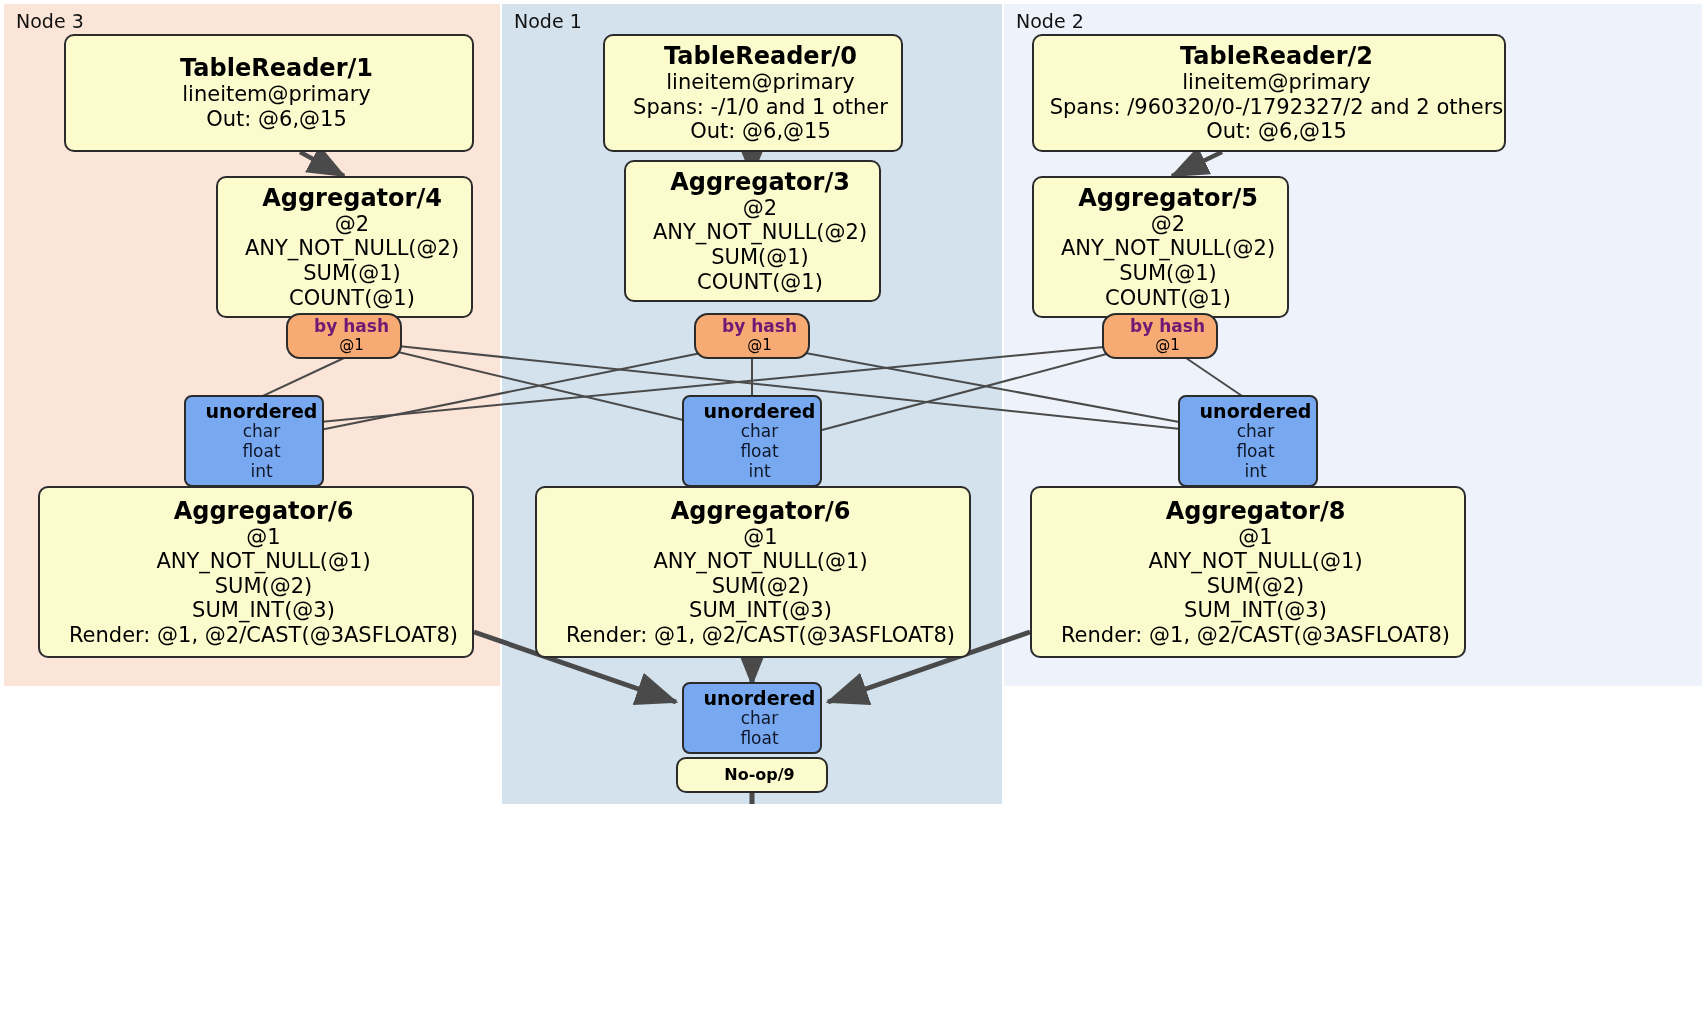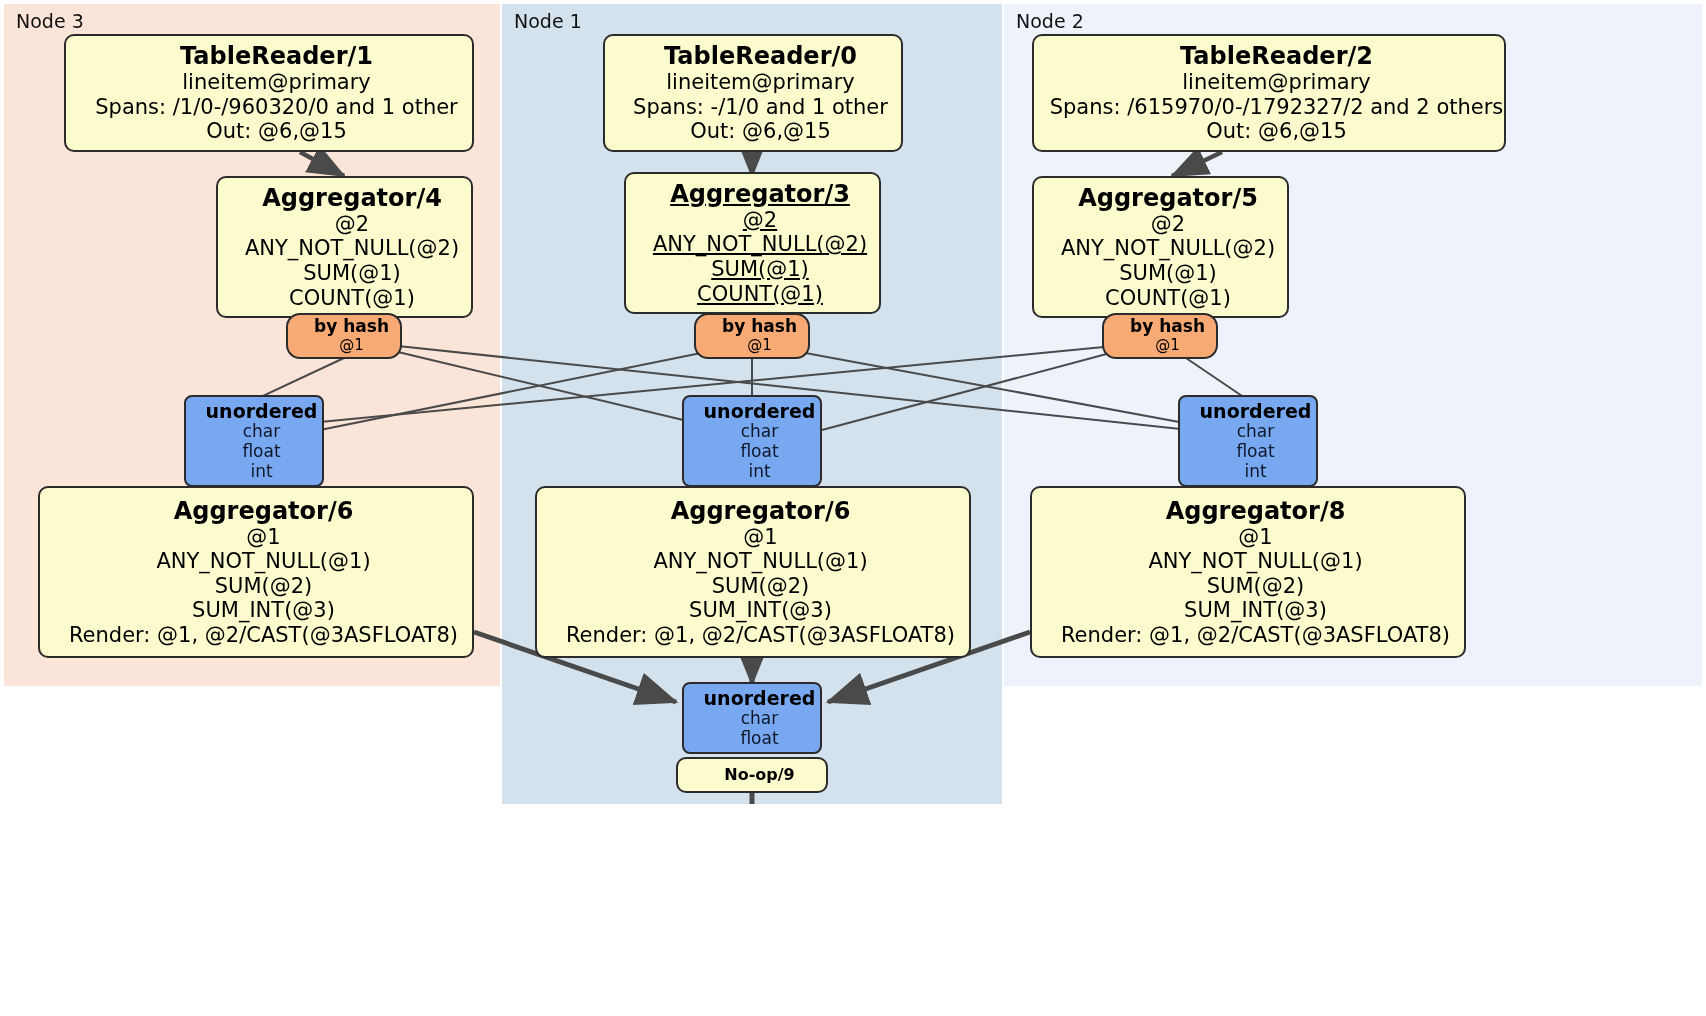--- a/index.html
+++ b/index.html
@@ -13,21 +13,21 @@
 
   .box{position:absolute;box-sizing:border-box;border:2px solid #2b2b2b;border-radius:10px;
        display:flex;flex-direction:column;align-items:center;justify-content:center;
        text-align:center;line-height:1.17;padding-left:15px;}
   .proc{background:#fbfbcd;}
   .router-hash{background:#f7aa74;border-radius:14px;}
   .router-unord{background:#78a9f0;border-radius:8px;justify-content:center;}
 
   .t-title{font-weight:bold;font-size:24px;color:#000;}
   .t-line{font-size:21px;color:#000;}
-  .t-hash-title{font-weight:bold;font-size:17px;color:#000000;}
+  .t-hash-title{font-weight:bold;font-size:17px;color:#701a75;}
   .t-hash-sub{font-size:15px;color:#000;}
   .t-un-title{font-weight:bold;font-size:19px;color:#000;}
   .t-un-sub{font-size:17px;color:#0f172a;}
   .t-small-title{font-weight:bold;font-size:16px;color:#000;}
 </style>
 </head>
 <body>
 
 <div id="stage">
 
@@ -70,47 +70,46 @@
     <path d="M 474 632 L 676 702" stroke="#4a4a4a" stroke-width="5" fill="none" marker-end="url(#arwT)"></path>
     <path d="M 752 658 L 752 684" stroke="#4a4a4a" stroke-width="5" fill="none" marker-end="url(#arwT)"></path>
     <path d="M 1030 632 L 828 702" stroke="#4a4a4a" stroke-width="5" fill="none" marker-end="url(#arwT)"></path>
 
     <path d="M 752 792 L 752 854" stroke="#4a4a4a" stroke-width="5" fill="none" marker-end="url(#arwT)"></path>
   </svg>
 
   <div class="box proc" style="left:64px;top:34px;width:410px;height:118px;">
     <div class="t-title">TableReader/1</div>
     <div class="t-line">lineitem@primary</div>
-    <div class="t-line">Spans: /1/0-/960320/0 and 1 other</div>
     <div class="t-line">Out: @6,@15</div>
   </div>
 
   <div class="box proc" style="left:603px;top:34px;width:300px;height:118px;">
     <div class="t-title">TableReader/0</div>
     <div class="t-line">lineitem@primary</div>
     <div class="t-line">Spans: -/1/0 and 1 other</div>
     <div class="t-line">Out: @6,@15</div>
   </div>
 
   <div class="box proc" style="left:1032px;top:34px;width:474px;height:118px;">
     <div class="t-title">TableReader/2</div>
     <div class="t-line">lineitem@primary</div>
-    <div class="t-line">Spans: /615970/0-/1792327/2 and 2 others</div>
+    <div class="t-line">Spans: /960320/0-/1792327/2 and 2 others</div>
     <div class="t-line">Out: @6,@15</div>
   </div>
 
   <div class="box proc" style="left:216px;top:176px;width:257px;height:142px;">
     <div class="t-title">Aggregator/4</div>
     <div class="t-line">@2</div>
     <div class="t-line">ANY_NOT_NULL(@2)</div>
     <div class="t-line">SUM(@1)</div>
     <div class="t-line">COUNT(@1)</div>
   </div>
 
-  <div class="box proc" style="left:624px;top:172px;width:257px;height:142px;text-decoration:underline;">
+  <div class="box proc" style="left:624px;top:160px;width:257px;height:142px;">
     <div class="t-title">Aggregator/3</div>
     <div class="t-line">@2</div>
     <div class="t-line">ANY_NOT_NULL(@2)</div>
     <div class="t-line">SUM(@1)</div>
     <div class="t-line">COUNT(@1)</div>
   </div>
 
   <div class="box proc" style="left:1032px;top:176px;width:257px;height:142px;">
     <div class="t-title">Aggregator/5</div>
     <div class="t-line">@2</div>

